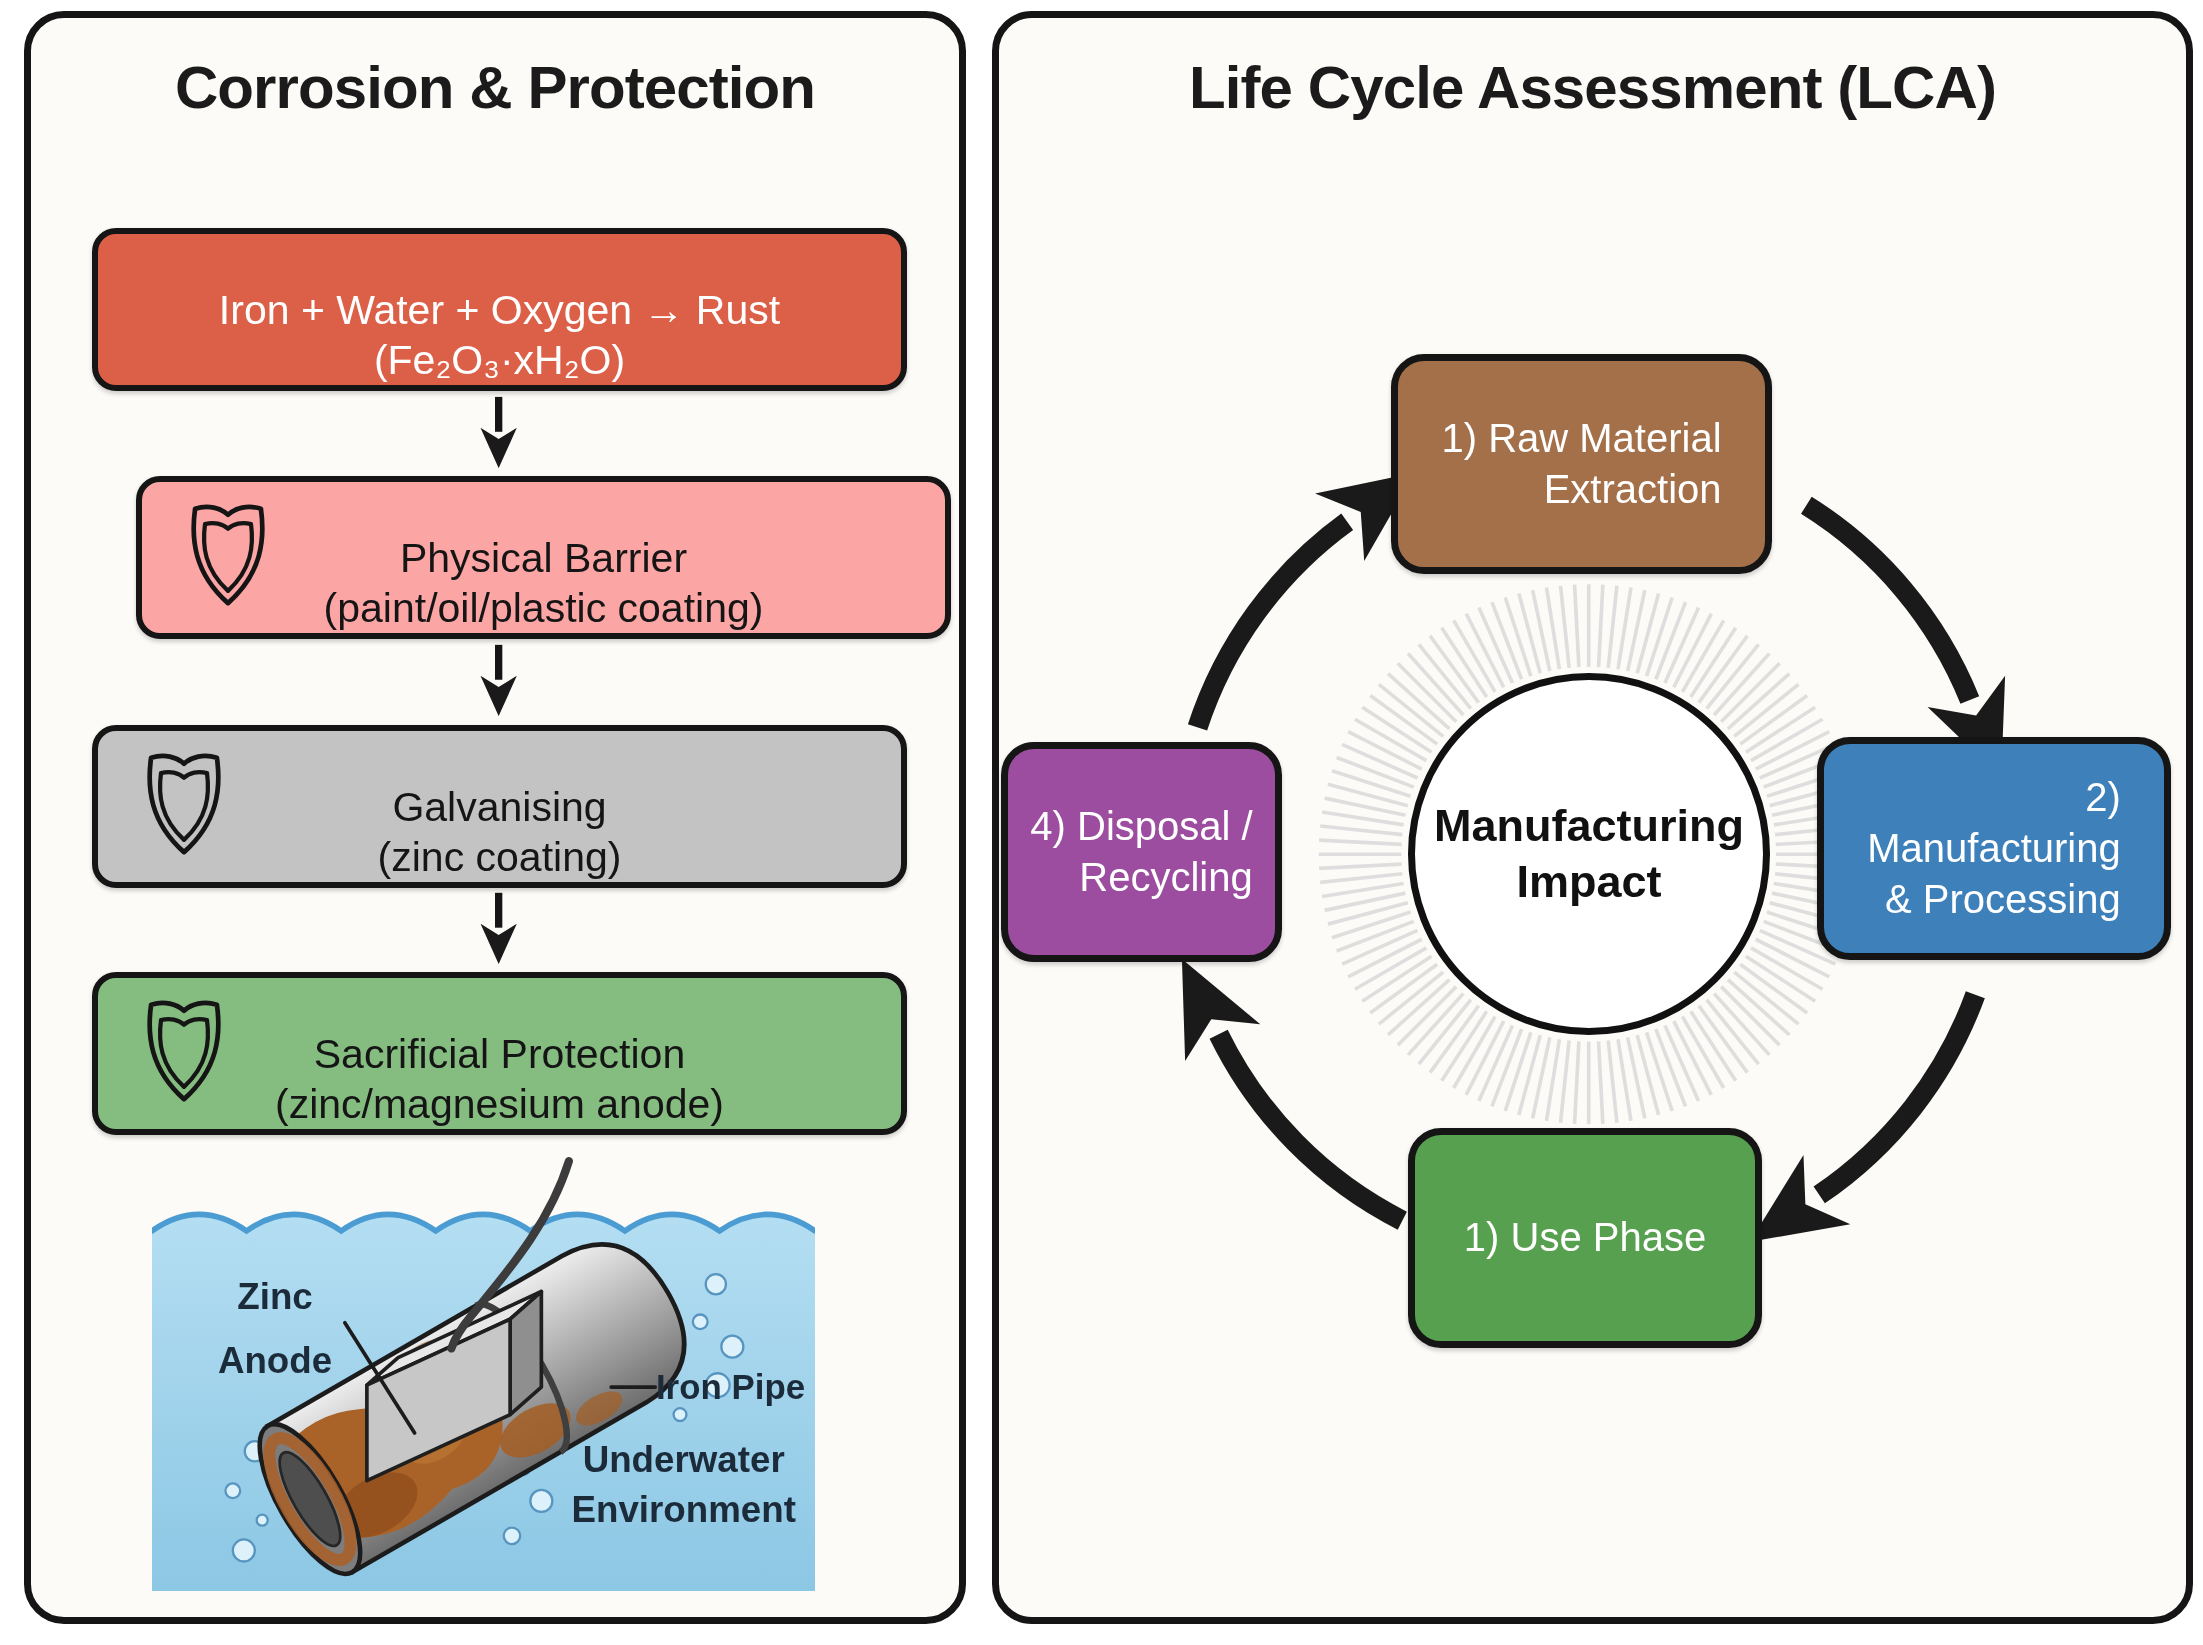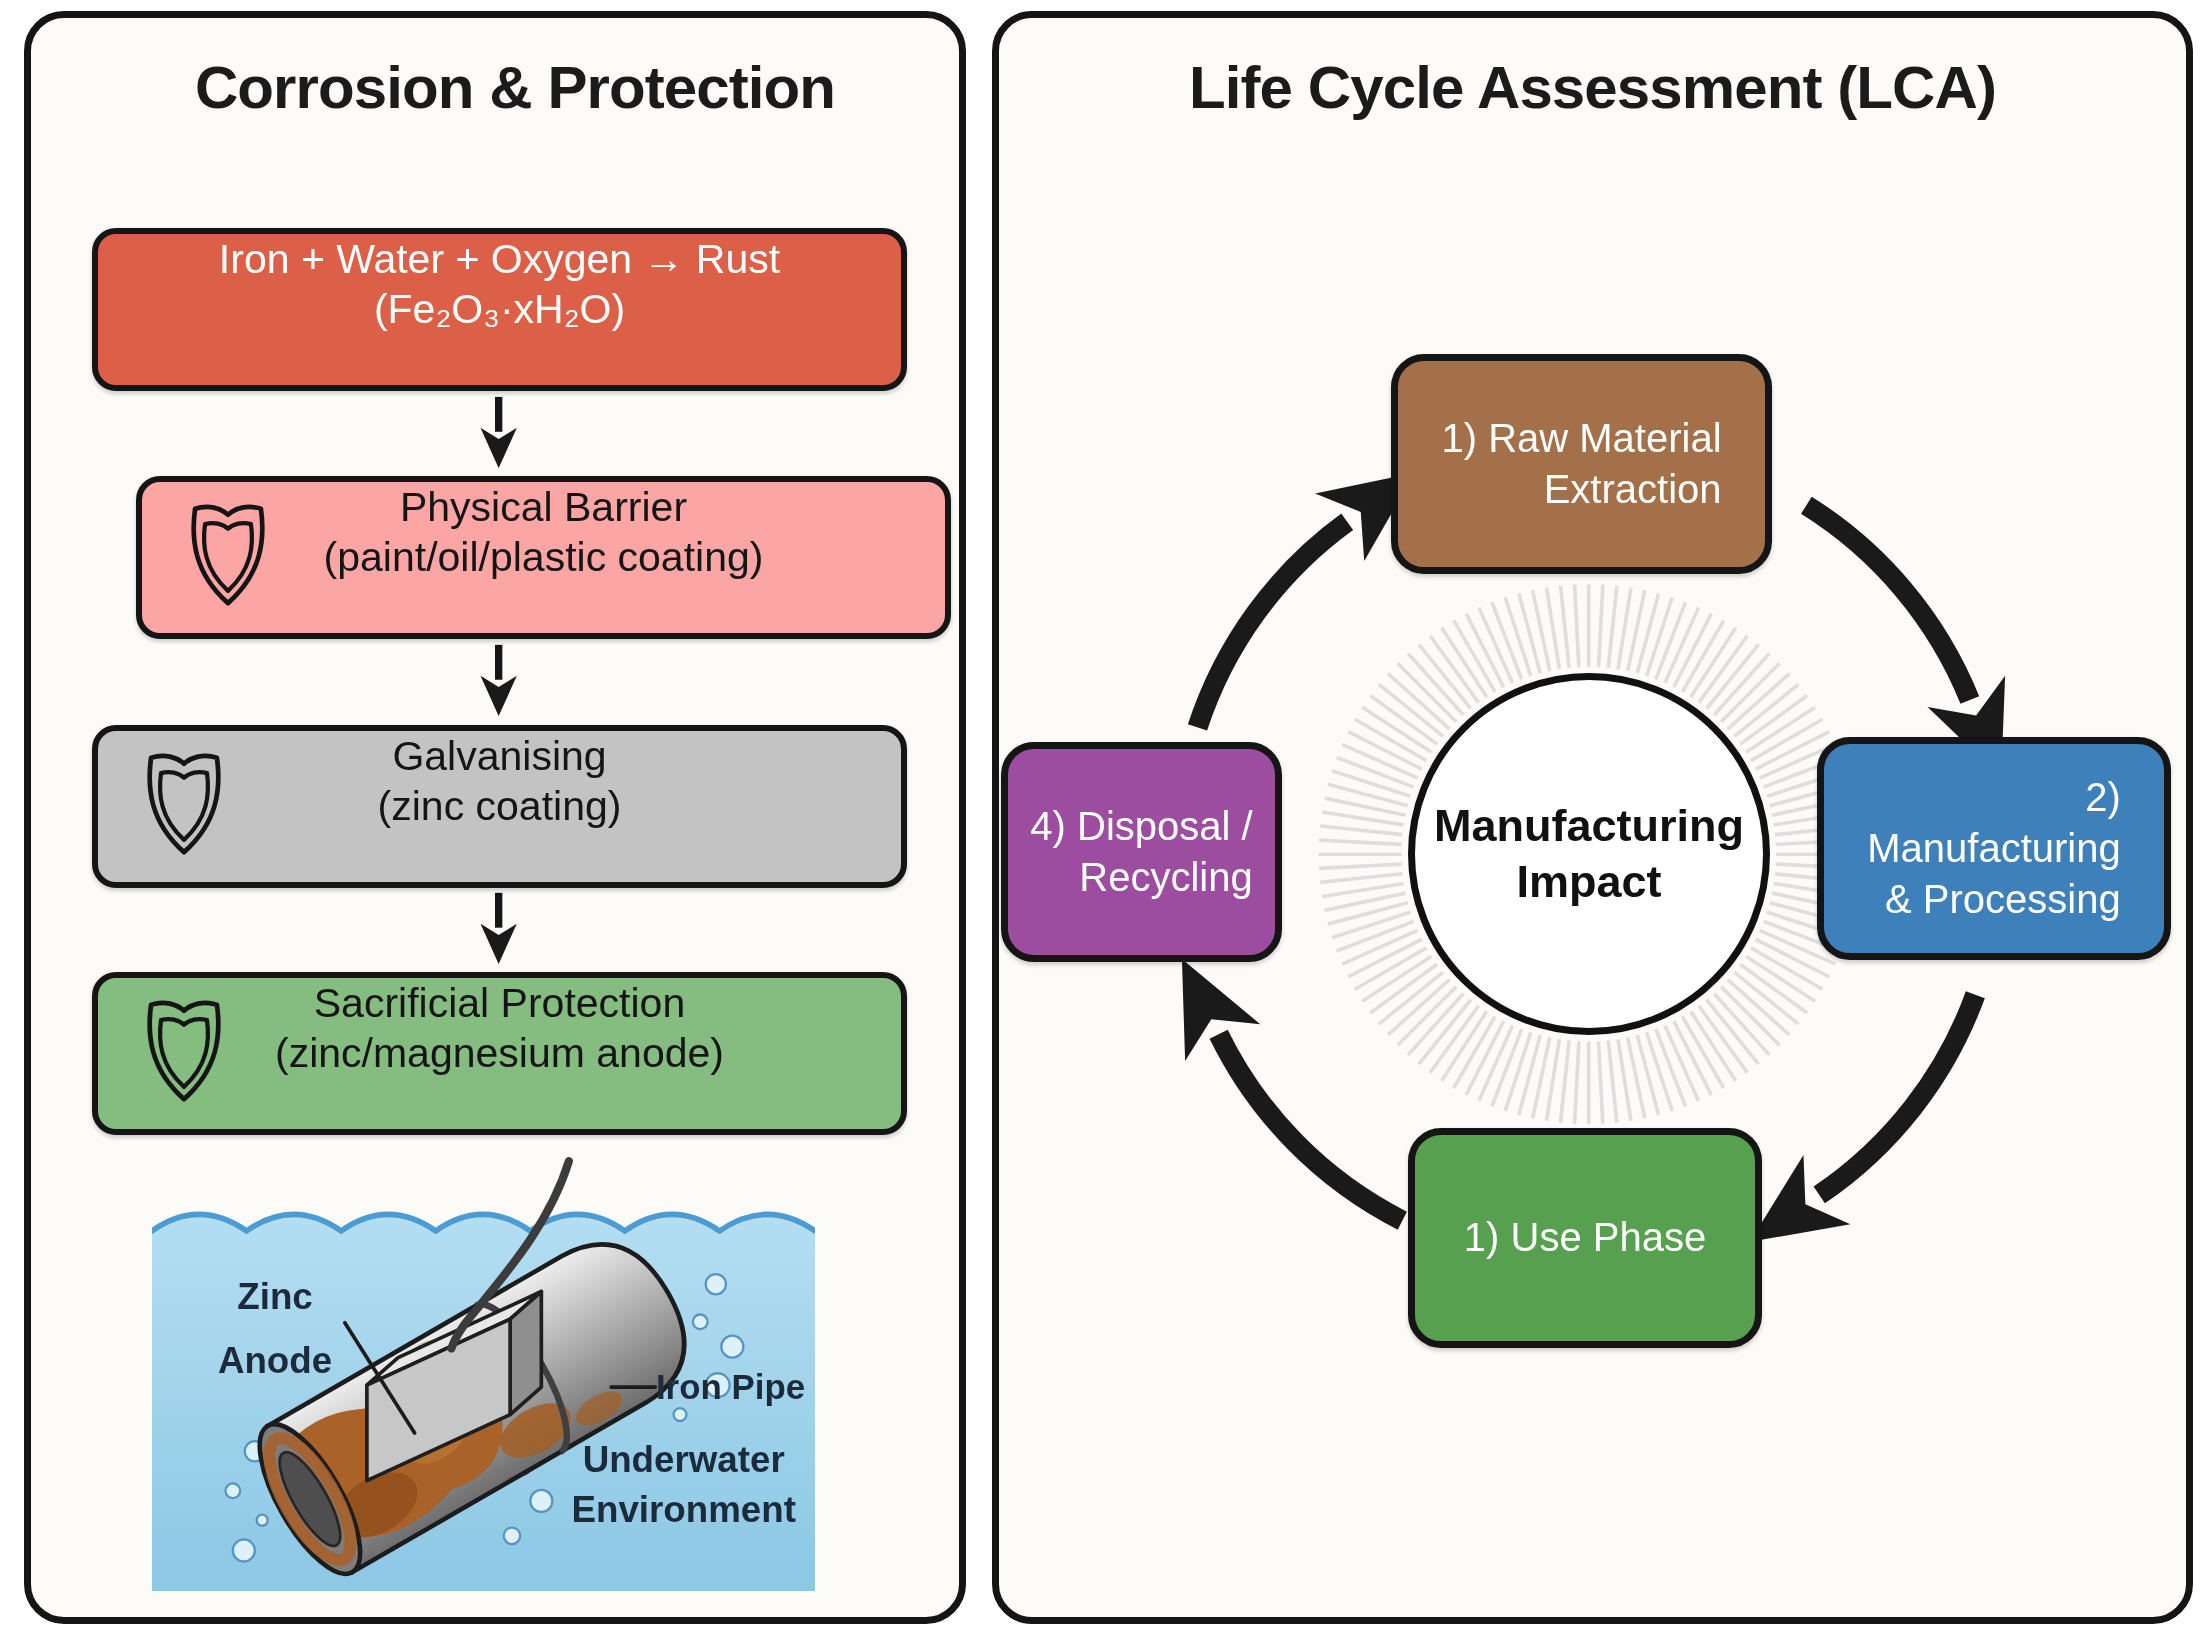--- a/index.html
+++ b/index.html
@@ -2,25 +2,25 @@
 <html style="font-size:14.7px"><head>
 <meta charset="utf-8">
 <style>
   html,body{margin:0;padding:0;background:#ffffff;}
   #canvas{position:relative;width:2204px;height:1646px;background:#ffffff;
           font-family:"Liberation Sans","DejaVu Sans",sans-serif;overflow:hidden;}
   .panel{position:absolute;background:#fcfbf8;border:7.3px solid #151515;border-radius:40px;box-sizing:border-box;}
   #left-panel{left:24px;top:11px;width:942px;height:1613px;}
   #right-panel{left:992px;top:11px;width:1201px;height:1613px;}
   .panel-title{position:absolute;text-align:center;font-size:60px;font-weight:600;color:#1b1b1b;letter-spacing:-0.9px;white-space:pre-line;}
-  #left-title{left:24px;top:53px;width:942px;margin-left:20px;}
+  #left-title{left:24px;top:53px;width:942px;}
   #right-title{left:992px;top:53px;width:1201px;}
 
   .flow-box{position:absolute;left:92px;width:815px;height:163px;border:6.4px solid #151515;border-radius:24px;
-            box-sizing:border-box;display:flex;align-items:flex-start;justify-content:center;text-align:center;
+            box-sizing:border-box;display:flex;align-items:flex-end;justify-content:center;text-align:center;
             font-size:41px;line-height:1.22;box-shadow:0 2.8px 4.6px rgba(0,0,0,0.18);}
   .flow-box .txt{white-space:pre-line;}
   #flow-rust{top:228px;background:#dc6047;color:#ffffff;}
   #flow-physical{top:476px;background:#fca5a5;color:#151515;margin-left:44px;}
   #flow-galvanising{top:725px;background:#c3c3c3;color:#151515;}
   #flow-sacrificial{top:972px;background:#85bc80;color:#151515;}
   .shield{position:absolute;left:39px;top:50%;transform:translateY(-50%);width:94px;height:118px;}
 
   .stage-box{position:absolute;border:7.3px solid #151515;border-radius:33px;box-sizing:border-box;
              display:flex;align-items:center;justify-content:center;text-align:right;color:#ffffff;

